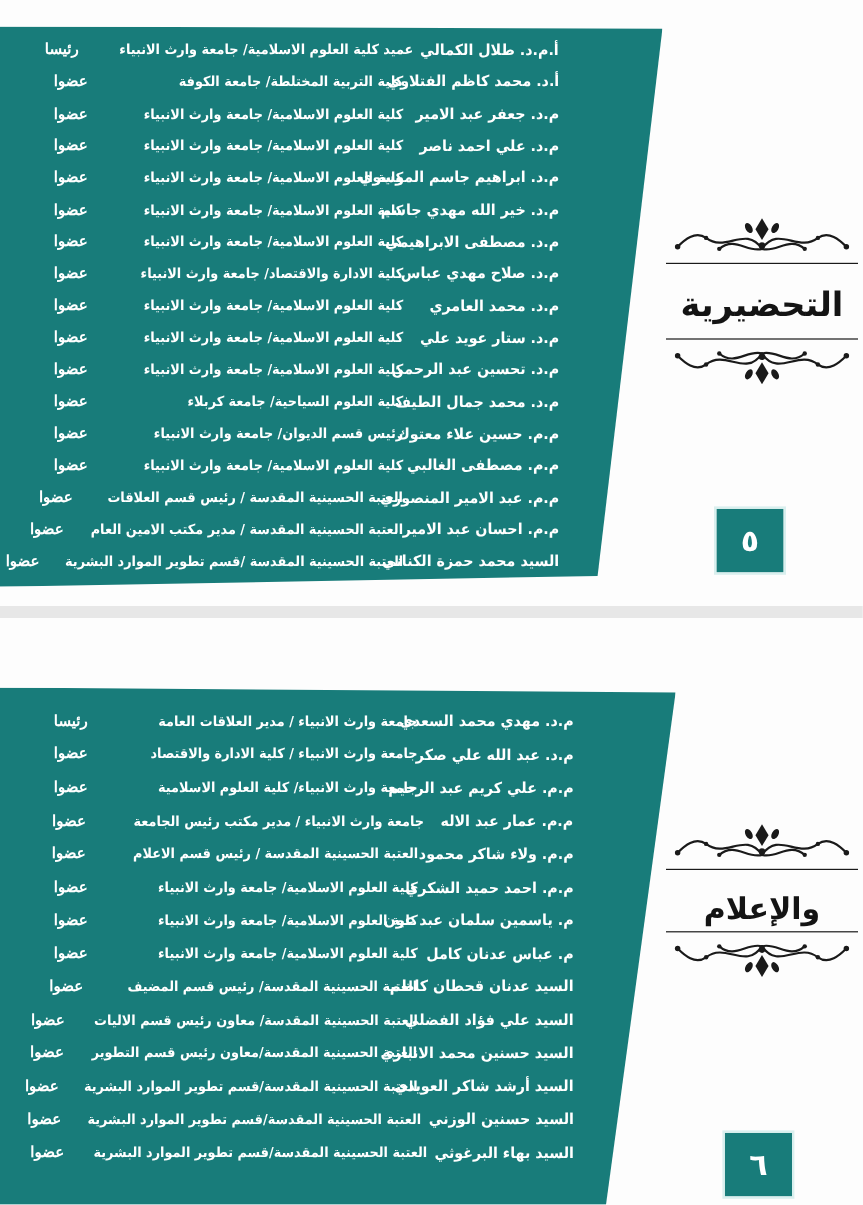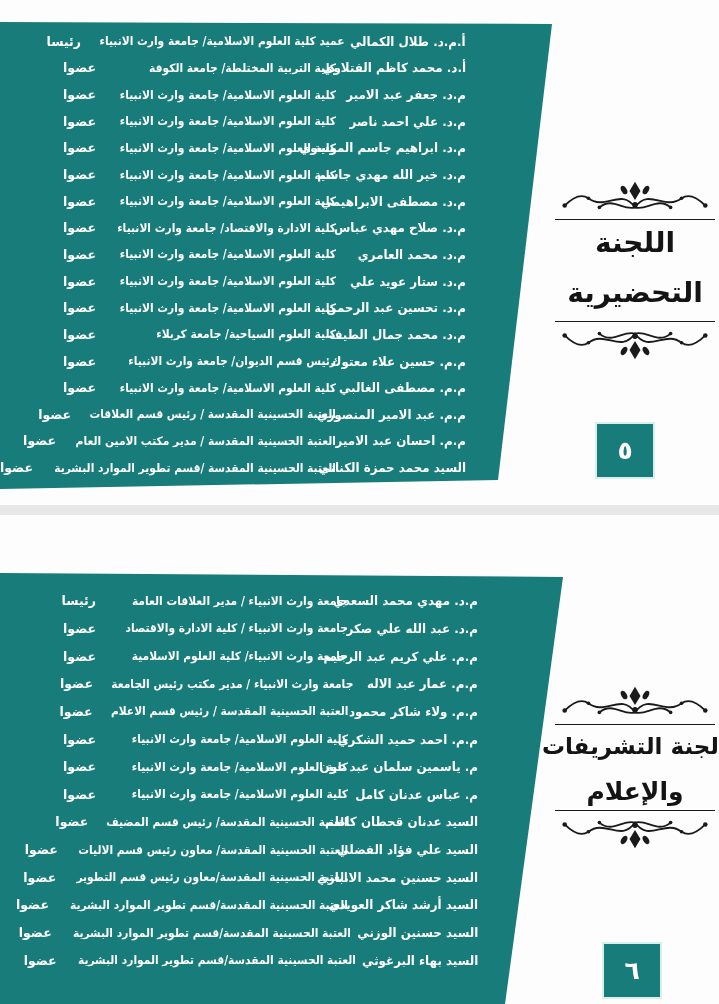--- a/index.html
+++ b/index.html
@@ -15,21 +15,21 @@
   .block2{top:573px;width:566px;height:431px;
     clip-path:polygon(0 0,563px 4px,505px 431px,0 431px);}
   .rows{position:absolute;display:flex;flex-direction:column;direction:rtl;}
   .block1 .rows{top:6px;right:90px;left:22px;height:453px;}
   .block2 .rows{top:14px;right:88px;left:22px;height:387px;}
   .row{flex:1;display:flex;align-items:center;color:#fff;font-weight:bold;}
   .row .name{width:130px;font-size:12.5px;white-space:nowrap;
     transform:scaleX(.95);transform-origin:right center;}
   .row .affil{flex:1;font-size:11.5px;white-space:nowrap;text-align:right;
     transform:scaleX(.93);transform-origin:right center;}
-  .row .role{width:74px;font-size:12.5px;text-align:right;white-space:nowrap;}
+  .row .role{width:74px;font-size:12.5px;text-align:center;white-space:nowrap;font-family:Liberation Serif, serif;}
   
   .titlebox{position:absolute;left:551px;width:168px;text-align:center;color:#141414;}
   .titlebox1{top:180px;}
   .titlebox2{top:685px;}
   .orn{display:block;margin:0 auto;}
   .orn-flip{transform:scaleY(-1);}
   .orn-line{width:160px;margin:-3px auto 0 auto;border-top:1.6px solid #1a1a1a;}
   .titlebox .t-line{font-weight:bold;white-space:nowrap;}
   .titlebox1 .t-line1{font-size:28px;margin-top:6px;}
   .titlebox1 .t-line2{font-size:28px;margin-top:17px;margin-bottom:12px;}
@@ -152,21 +152,20 @@
         <circle cx="162" cy="28" r="2.5"></circle>
       <circle cx="46" cy="30" r="2"></circle>
         <circle cx="124" cy="30" r="2"></circle>
       <circle cx="34" cy="20" r="2"></circle>
         <circle cx="136" cy="20" r="2"></circle>
       <ellipse cx="73" cy="11" rx="3" ry="5" transform="rotate(-30 73 11)"></ellipse>
       <ellipse cx="97" cy="11" rx="3" ry="5" transform="rotate(30 97 11)"></ellipse>
     </g>
   </svg>
   <div class="orn-line"></div>
-  <div class="t-line t-line1">اللجنة</div>
   <div class="t-line t-line2">التحضيرية</div>
   <div class="orn-line" style="margin:0 auto -3px auto;"></div>
   <svg class="orn orn-flip" viewBox="0 0 170 46" width="158" height="42">
     <g stroke="#1a1a1a" fill="none" stroke-width="2" stroke-linecap="round">
       <path d="M85 30 C70 8 52 34 34 20 C24 13 14 22 8 28"></path>
       <path d="M85 30 C100 8 118 34 136 20 C146 13 156 22 162 28"></path>
       <path d="M85 30 C72 34 60 18 46 30"></path>
       <path d="M85 30 C98 34 110 18 124 30"></path>
     </g>
     <g fill="#1a1a1a">
@@ -280,21 +279,20 @@
         <circle cx="162" cy="28" r="2.5"></circle>
       <circle cx="46" cy="30" r="2"></circle>
         <circle cx="124" cy="30" r="2"></circle>
       <circle cx="34" cy="20" r="2"></circle>
         <circle cx="136" cy="20" r="2"></circle>
       <ellipse cx="73" cy="11" rx="3" ry="5" transform="rotate(-30 73 11)"></ellipse>
       <ellipse cx="97" cy="11" rx="3" ry="5" transform="rotate(30 97 11)"></ellipse>
     </g>
   </svg>
   <div class="orn-line"></div>
-  <div class="t-line t-line1">لجنة التشريفات</div>
   <div class="t-line t-line2">والإعلام</div>
   <div class="orn-line" style="margin:0 auto -3px auto;"></div>
   <svg class="orn orn-flip" viewBox="0 0 170 46" width="158" height="42">
     <g stroke="#1a1a1a" fill="none" stroke-width="2" stroke-linecap="round">
       <path d="M85 30 C70 8 52 34 34 20 C24 13 14 22 8 28"></path>
       <path d="M85 30 C100 8 118 34 136 20 C146 13 156 22 162 28"></path>
       <path d="M85 30 C72 34 60 18 46 30"></path>
       <path d="M85 30 C98 34 110 18 124 30"></path>
     </g>
     <g fill="#1a1a1a">

